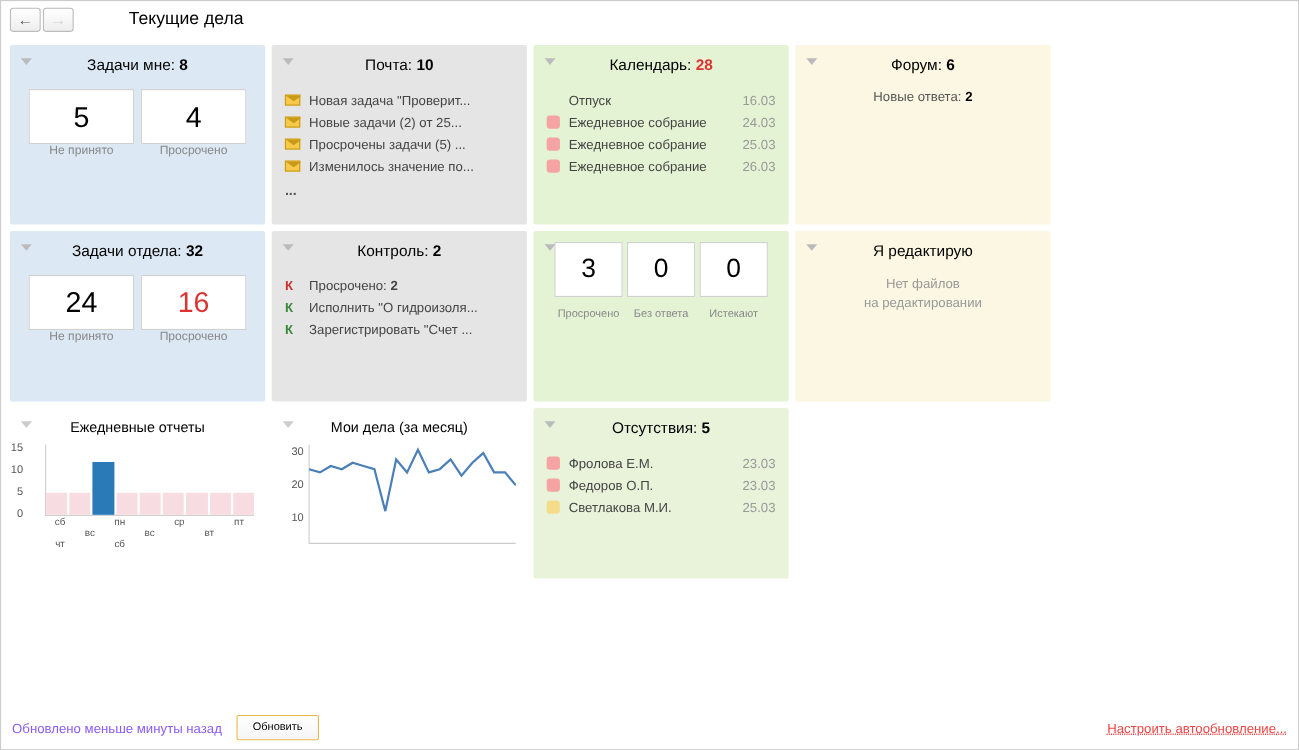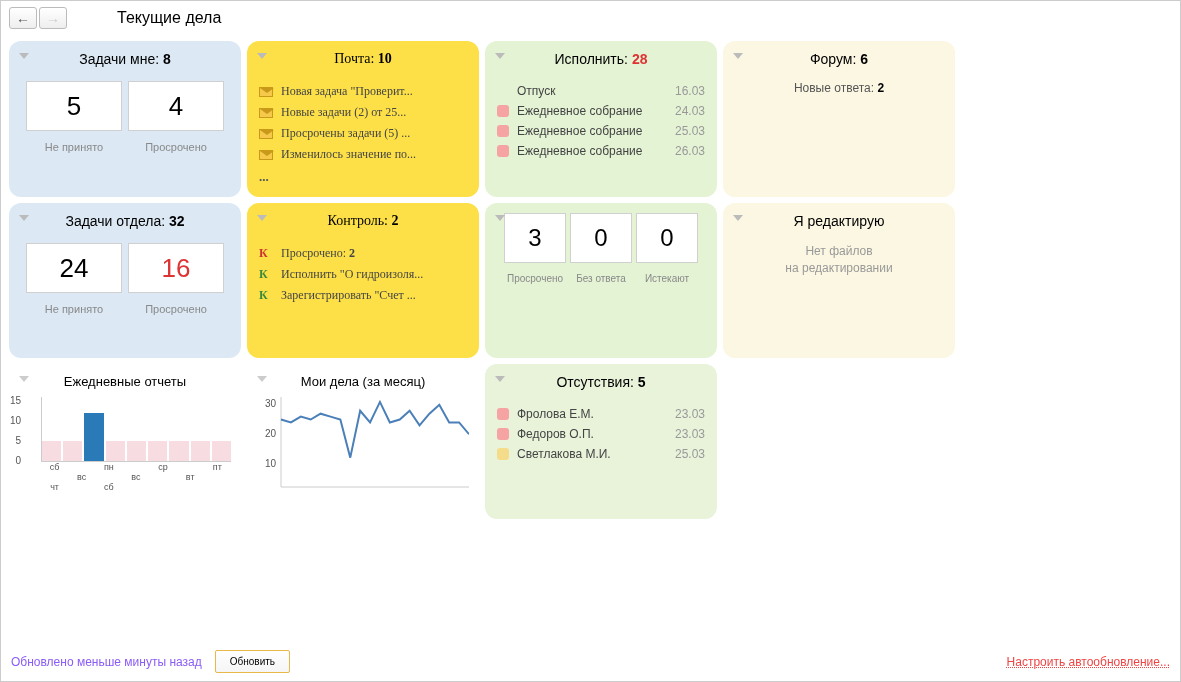--- a/index.html
+++ b/index.html
@@ -3,34 +3,34 @@
 <meta charset="utf-8">
 <style>
 * { box-sizing: border-box; margin: 0; padding: 0; }
 body { font-family: Arial, sans-serif; font-size: 13px; background: #fff; width: 1181px; height: 682px; position: relative; border: 1px solid #ccc; }
 .header { display: flex; align-items: center; padding: 6px 8px; }
 .nav-btns { display: flex; gap: 2px; margin-right: 50px; }
 .nav-btn { width: 28px; height: 22px; border: 1px solid #bbb; background: linear-gradient(#fff,#eee); border-radius: 3px; display: flex; align-items: center; justify-content: center; cursor: pointer; font-size: 14px; color: #555; }
 .nav-btn.disabled { color: #ccc; }
 .page-title { font-size: 16px; }
 .grid { display: grid; grid-template-columns: repeat(4, 232px); gap: 6px; padding: 6px 8px; }
-.card { border-radius: 12px; position: relative; padding: 10px 12px 12px; min-height: 155px; }
+.card { border-radius: 2px; position: relative; padding: 10px 12px 24px; min-height: 155px; }
 .card.blue { background: #dce9f4; }
-.card.yellow { background: #fde047; font-family: Liberation Serif, serif; }
+.card.yellow { background: #e5e5e5; }
 .card.lightyellow { background: #fbf7e2; }
 .card.green { background: #e5f3d5; }
 .card.green2 { background: #e8f3da; }
 .card-chevron { position: absolute; left: 10px; top: 12px; width: 0; height: 0; border-left: 5px solid transparent; border-right: 5px solid transparent; border-top: 6px solid #bbb; cursor: pointer; }
 .card-title { text-align: center; font-size: 14px; margin-bottom: 14px; font-weight: normal; }
 .card-title .count { font-weight: bold; }
 .card-title .red { color: #d33; }
 .stat-row { display: flex; justify-content: center; gap: 6px; }
 .stat-box { background: #fff; border: 1px solid #d0d0d0; width: 96px; height: 50px; display: flex; align-items: center; justify-content: center; font-size: 26px; font-weight: normal; }
 .stat-box.red { color: #d33; }
-.stat-labels { display: flex; justify-content: center; gap: 6px; margin-top: 10px; }
+.stat-labels { display: flex; justify-content: center; gap: 6px; }
 .stat-label { width: 96px; text-align: center; font-size: 11px; color: #888; }
 .stat-row3 { display: flex; justify-content: center; gap: 4px; }
 .stat-box3 { background: #fff; border: 1px solid #d0d0d0; width: 62px; height: 50px; display: flex; align-items: center; justify-content: center; font-size: 24px; }
 .stat-labels3 { display: flex; justify-content: center; gap: 4px; margin-top: 10px; }
 .stat-label3 { width: 62px; text-align: center; font-size: 10px; color: #888; }
 .list-item { display: flex; align-items: center; padding: 3px 0; cursor: pointer; }
 .mail-icon { width: 14px; height: 10px; background: #f7c94a; border: 1px solid #c99a1a; margin-right: 8px; position: relative; flex-shrink: 0; }
 .mail-icon:before { content: ''; position: absolute; top: 0; left: 0; width: 0; height: 0; border-left: 7px solid transparent; border-right: 7px solid transparent; border-top: 5px solid #c99a1a; }
 .item-text { color: #444; white-space: nowrap; overflow: hidden; text-overflow: ellipsis; flex: 1; font-size: 12px; }
 .item-date { color: #999; font-size: 12px; margin-left: 6px; }
@@ -104,21 +104,21 @@
       </div>
     <div class="list-item">
         <span class="mail-icon"></span>
         <span class="item-text">Изменилось значение по...</span>
       </div>
     <div class="more-dots">...</div>
   </div>
 
   <div class="card green">
     <div class="card-chevron"></div>
-    <div class="card-title"><span>Исполнить:</span> <span class="count red">28</span></div>
+    <div class="card-title"><span>Календарь:</span> <span class="count red">28</span></div>
     <div class="list-item">
         <span style="width:20px"></span>
         <span class="item-text">Отпуск</span>
         <span class="item-date">16.03</span>
       </div>
     <div class="list-item">
         <span class="cal-marker pink"></span>
         <span class="item-text">Ежедневное собрание</span>
         <span class="item-date">24.03</span>
       </div>

